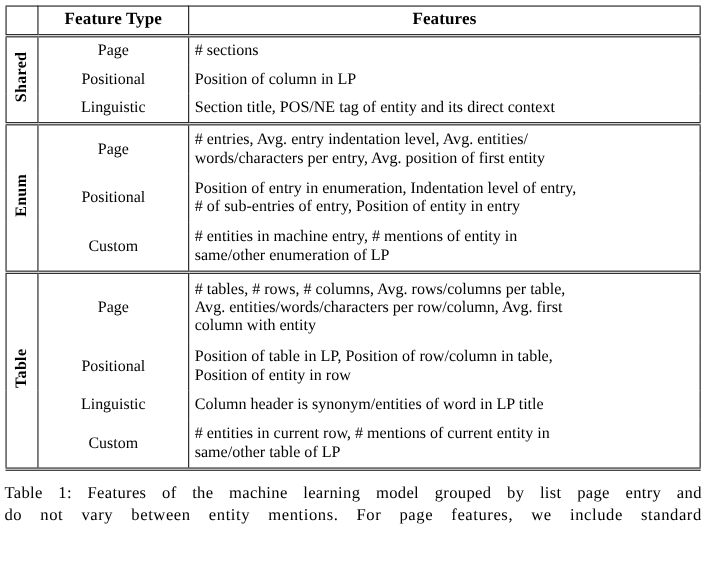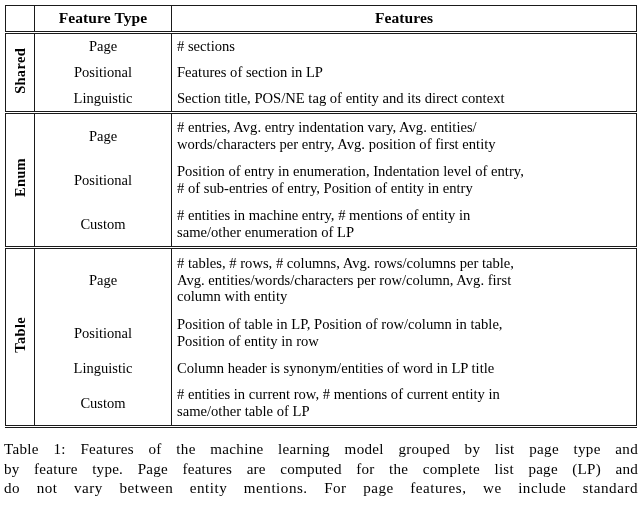--- a/index.html
+++ b/index.html
@@ -150,35 +150,35 @@
       <tbody>
         <tr class="block-start">
           <td class="rot-cell" rowspan="3">
             <span class="rot-label">Shared</span>
           </td>
           <td class="type-cell" style="height:25px;">Page</td>
           <td class="feat-cell"># sections</td>
         </tr>
         <tr>
           <td class="type-cell" style="height:26px;">Positional</td>
-          <td class="feat-cell">Features of section in LP</td>
+          <td class="feat-cell">Position of column in LP</td>
         </tr>
         <tr>
           <td class="type-cell" style="height:26px;">Linguistic</td>
           <td class="feat-cell">Section title, POS/NE tag of entity and its direct context</td>
         </tr>
       </tbody>
 
       <tbody>
         <tr class="block-start">
           <td class="rot-cell" rowspan="3">
             <span class="rot-label">Enum</span>
           </td>
           <td class="type-cell" style="height:44px;">Page</td>
-          <td class="feat-cell"># entries, Avg. entry indentation vary, Avg. entities/
+          <td class="feat-cell"># entries, Avg. entry indentation level, Avg. entities/
 words/characters per entry, Avg. position of first entity</td>
         </tr>
         <tr>
           <td class="type-cell" style="height:44px;">Positional</td>
           <td class="feat-cell">Position of entry in enumeration, Indentation level of entry,
 # of sub-entries of entry, Position of entity in entry</td>
         </tr>
         <tr>
           <td class="type-cell" style="height:44px;">Custom</td>
           <td class="feat-cell"># entities in machine entry, # mentions of entity in
@@ -210,18 +210,17 @@
           <td class="feat-cell"># entities in current row, # mentions of current entity in
 same/other table of LP</td>
         </tr>
       </tbody>
     </table>
   </div>
 
   <div class="tbl-bottom" id="tbl-bottom" style="top: 425px;"></div>
 
   <div class="caption" id="caption" style="top: 440px;">
-    <span class="cap-line cap-l1">Table 1: Features of the machine learning model grouped by list page type and</span>
-    <span class="cap-line cap-l2">by feature type. Page features are computed for the complete list page (LP) and</span>
+    <span class="cap-line cap-l1">Table 1: Features of the machine learning model grouped by list page entry and</span>
     <span class="cap-line cap-l3">do not vary between entity mentions. For page features, we include standard</span>
   </div>
 
 </div>
 
 </body></html>

